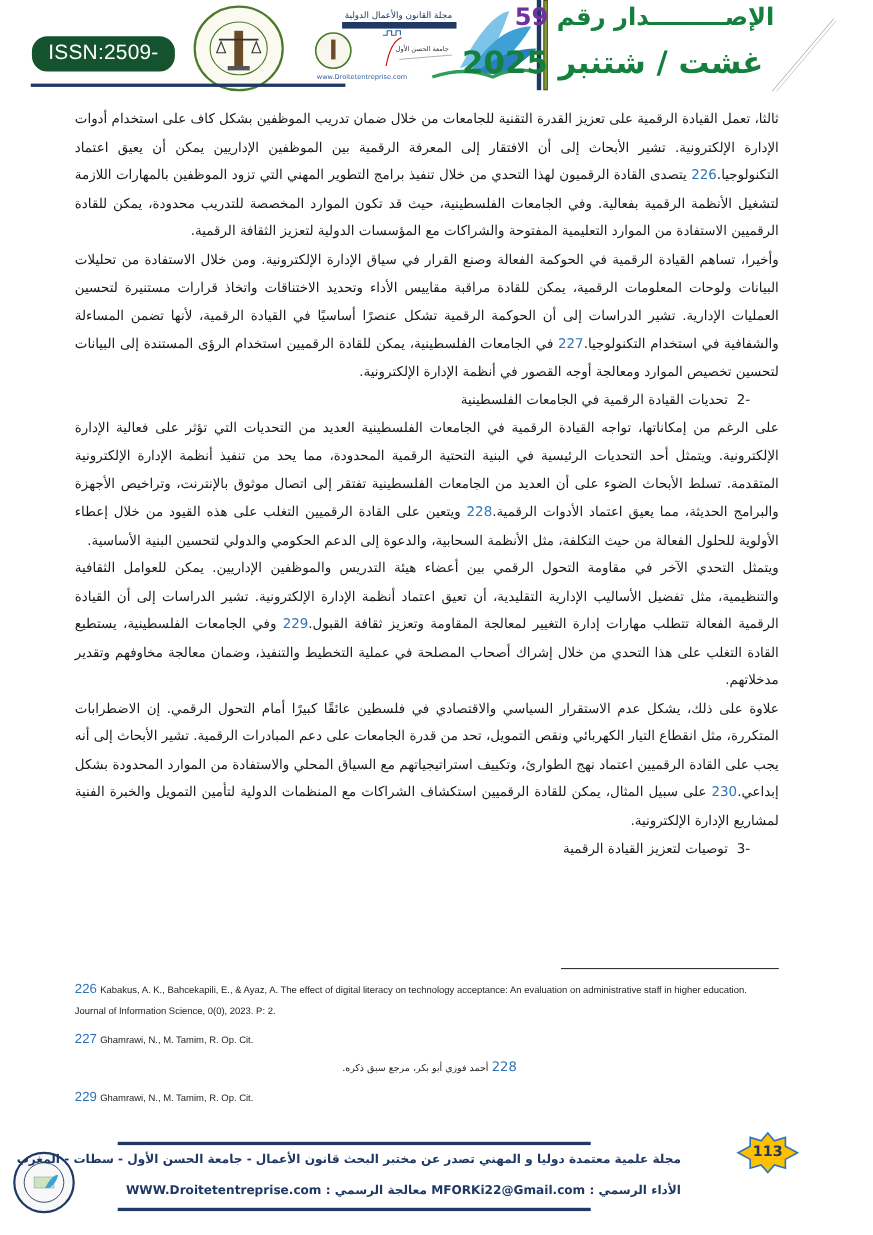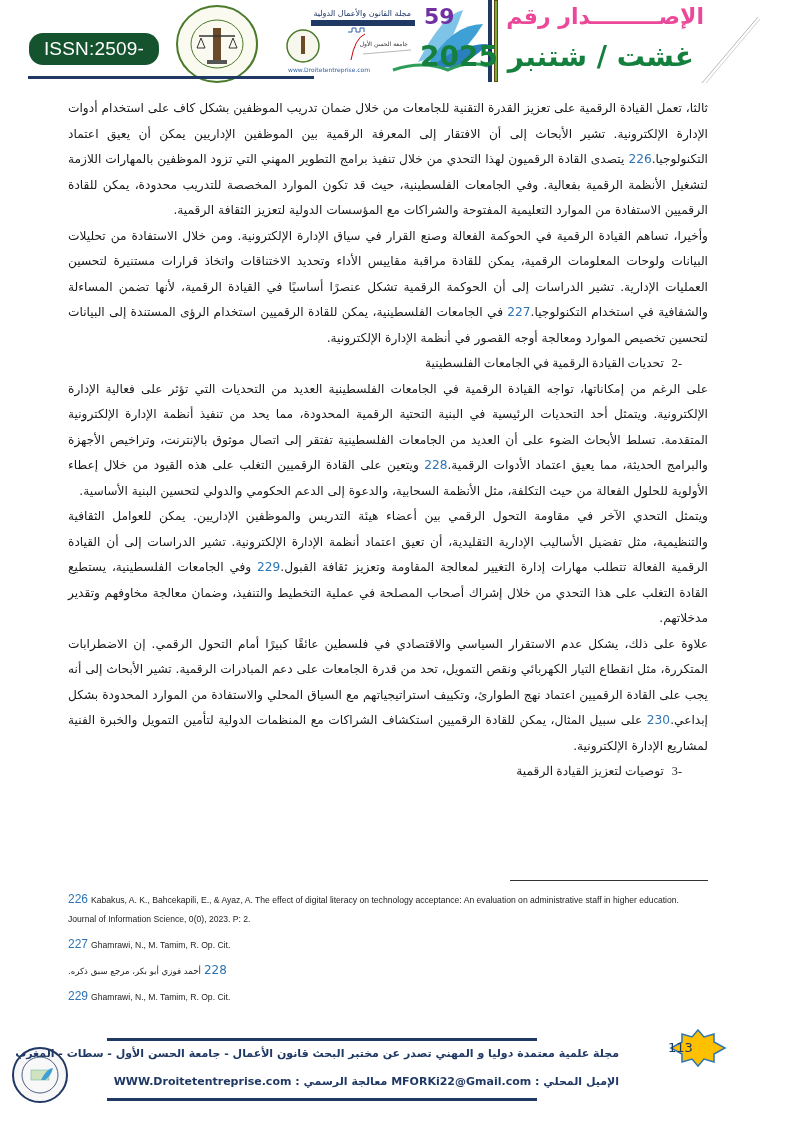--- a/index.html
+++ b/index.html
@@ -7,47 +7,47 @@
   
   .header{position:absolute;left:0;top:0;width:794px;height:95px;}
   .issn{position:absolute;left:29px;top:33px;width:130px;height:32px;border-radius:14px;background:#14532d;color:#fff;font-family:"Liberation Sans",sans-serif;font-size:19px;line-height:32px;text-align:center;letter-spacing:0.2px;}
   .lab-logo{position:absolute;left:175px;top:4px;width:84px;height:80px;}
   .journal-banner{position:absolute;left:283px;top:4px;width:205px;height:74px;}
   .header-rule{position:absolute;left:28px;top:76px;width:286px;height:3px;background:#1f3864;}
   .vbars{position:absolute;left:488px;top:0px;width:12px;height:82px;}
   .vbar1{position:absolute;left:0;top:0;width:4px;height:82px;background:#1f3864;}
   .vbar2{position:absolute;left:6px;top:0;width:4px;height:82px;background:#7ba83a;border:1px solid #5c4a12;box-sizing:border-box;}
   .issue-line1{position:absolute;right:90px;top:4px;direction:rtl;font-family:"DejaVu Sans",sans-serif;font-weight:bold;font-size:22px;white-space:nowrap;}
-  .issue-label{color:#ec4899;margin-left:44px;}
+  .issue-label{color:#15803d;}
   .issue-num{color:#7030a0;}
   .issue-line2{position:absolute;right:100px;top:40px;direction:rtl;font-family:"DejaVu Sans",sans-serif;font-weight:bold;font-size:28px;color:#15803d;white-space:nowrap;}
   .diag{position:absolute;left:700px;top:15px;width:60px;height:70px;}
   
   .content{position:absolute;left:68px;top:96px;width:640px;direction:rtl;text-align:justify;font-family:"DejaVu Sans",sans-serif;font-size:12.2px;line-height:25.5px;color:#1a1a1a;}
   .content p{margin:0;text-align-last:right;}
   .ref{color:#2e74b5;}
-  .heading{margin:0;padding-right:26px;font-family:Liberation Serif, serif;}
+  .heading{margin:0;padding-right:26px;}
   .heading .hnum{margin-left:8px;}
   
   .fn-rule{position:absolute;left:510px;top:880px;width:198px;height:1px;background:#333;}
   .footnotes{position:absolute;left:68px;top:892px;width:645px;font-family:"Liberation Sans",sans-serif;font-size:8.6px;color:#222;}
   .fn{margin:0 0 11px 0;line-height:14px;}
   .fn .fnnum{color:#2e74b5;font-size:12px;margin-right:3px;}
-  .fn-rtl{direction:rtl;text-align:left;font-family:"DejaVu Sans",sans-serif;font-size:8.6px;}
+  .fn-rtl{direction:rtl;text-align:center;font-family:"DejaVu Sans",sans-serif;font-size:8.6px;}
   .fn-rtl .fnnum{margin-right:0;margin-left:3px;}
   .fn-cont{margin-top:-6px;}
   
   .footer-logo{position:absolute;left:11px;top:1046px;width:58px;height:58px;}
   .footer-rule-top{position:absolute;left:107px;top:1038px;width:430px;height:3px;background:#1f3864;}
   .footer-rule-bot{position:absolute;left:107px;top:1098px;width:430px;height:3px;background:#1f3864;}
   .footer-line1{position:absolute;left:107px;top:1047px;width:512px;direction:rtl;text-align:right;font-family:"DejaVu Sans",sans-serif;font-weight:bold;font-size:11px;color:#1f3864;white-space:nowrap;}
   .footer-line2{position:absolute;left:107px;top:1075px;width:512px;direction:rtl;text-align:right;font-family:"DejaVu Sans",sans-serif;font-weight:bold;font-size:11px;color:#1f3864;white-space:nowrap;}
   .footer-line2 .ltr{direction:ltr;unicode-bidi:embed;font-family:"DejaVu Sans",sans-serif;}
   .page-badge{position:absolute;left:668px;top:1028px;width:60px;height:40px;}
-  .page-badge .num{position:absolute;left:0;top:0;width:60px;height:40px;line-height:40px;text-align:left;font-family:"DejaVu Sans",sans-serif;font-weight:normal;font-size:13px;color:#1f3864;}
+  .page-badge .num{position:absolute;left:0;top:0;width:60px;height:40px;line-height:40px;text-align:center;font-family:"DejaVu Sans",sans-serif;font-weight:bold;font-size:13px;color:#1f3864;}
 </style>
 </head>
 <body>
 
 <div class="header">
   <div class="issn">ISSN:2509-0291</div>
 
   <svg class="lab-logo" viewBox="0 0 84 80">
     <ellipse cx="42" cy="40" rx="40" ry="38" fill="#fafaf0" stroke="#4a7a2a" stroke-width="2"></ellipse>
     <ellipse cx="42" cy="40" rx="26" ry="24" fill="none" stroke="#4a7a2a" stroke-width="1"></ellipse>
@@ -138,21 +138,21 @@
 <svg class="footer-logo" viewBox="0 0 58 58">
   <circle cx="29" cy="29" r="27" fill="#f8f8f8" stroke="#1f3864" stroke-width="2"></circle>
   <circle cx="29" cy="29" r="18" fill="none" stroke="#1f3864" stroke-width="0.8"></circle>
   <rect x="20" y="24" width="18" height="10" fill="#cfe3c0" stroke="#6a9" stroke-width="0.5"></rect>
   <path d="M30 34 Q36 22 42 22 Q40 30 34 34 Z" fill="#3fa0d6"></path>
 </svg>
 
 <div class="footer-rule-top"></div>
 <div class="footer-line1">مجلة علمية معتمدة  دوليا و المهني تصدر عن مختبر البحث قانون الأعمال - جامعة الحسن الأول - سطات - المغرب</div>
 <div class="footer-line2">
-  <span>الإميل المحلي :</span>
+  <span>الأداء الرسمي :</span>
   <span class="ltr">MFORKi22@Gmail.com</span>
   <span>معالجة الرسمي :</span>
   <span class="ltr">WWW.Droitetentreprise.com</span>
 </div>
 <div class="footer-rule-bot"></div>
 
 <div class="page-badge">
   <svg width="60" height="40" viewBox="0 0 60 40">
     <polygon points="30,2 36,9 46,6 46,14 57,20 46,26 46,34 36,31 30,38 24,31 14,34 14,26 3,20 14,14 14,6 24,9" fill="#ffc000" stroke="#2e75b6" stroke-width="1.5"></polygon>
   </svg>

